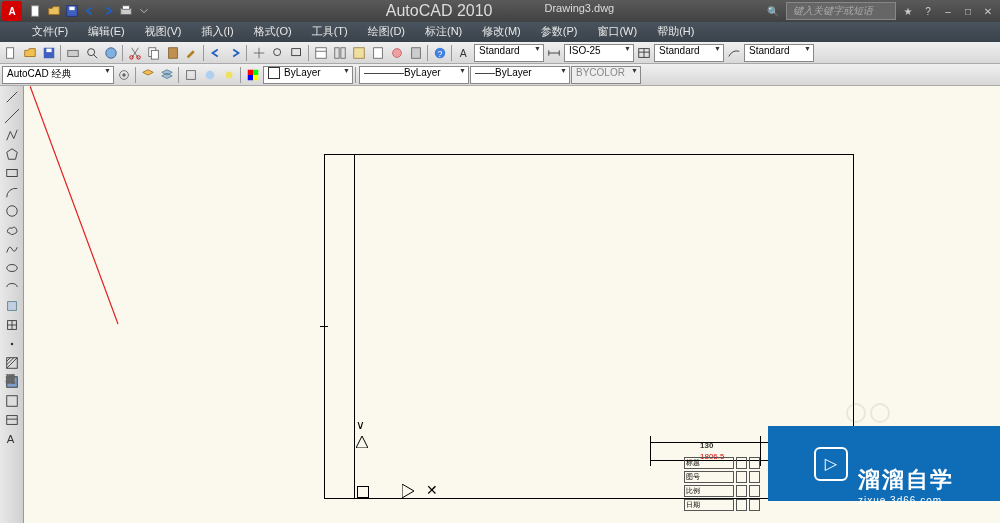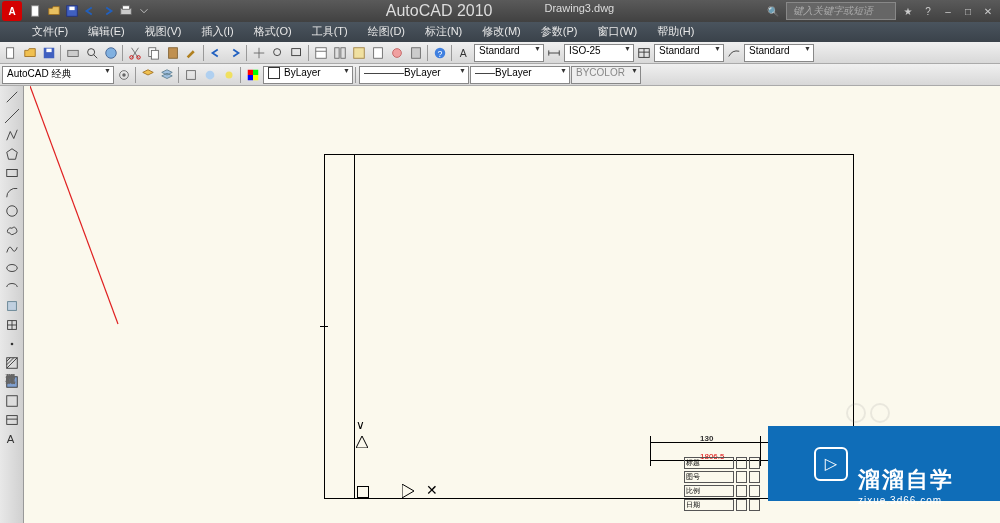--- a/index.html
+++ b/index.html
@@ -495,21 +495,21 @@
         <span></span>
         <span></span>
       </div>
 
     <div class="dim-area">
       <div class="dim-hline" style="left:10px; top:14px; width:320px;"></div>
       <div class="dim-hline" style="left:10px; top:32px; width:320px;"></div>
       <div class="dim-vline" style="left:10px; top:8px; height:30px;"></div>
       <div class="dim-vline" style="left:120px; top:8px; height:30px;"></div>
       <div class="dim-vline" style="left:328px; top:8px; height:30px;"></div>
-      <div class="dim-label" style="left:60px; top:6px;font-weight:bold;">130</div>
+      <div class="dim-label" style="left:60px; top:13px;font-weight:bold;">130</div>
       <div class="dim-label red-text" style="left:60px; top:24px;">1806.5</div>
     </div>
 
     <table class="tblock">
       <tbody>
           <tr>
             <td>标题</td>
             <td></td>
             <td></td>
           </tr>

